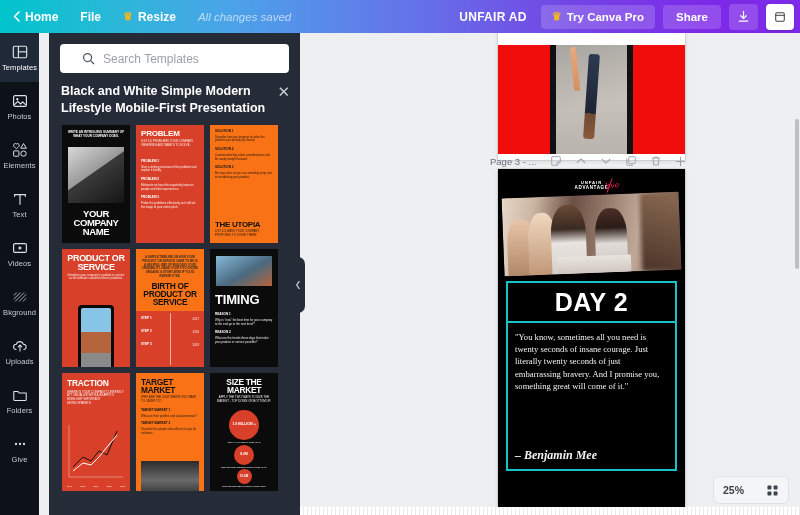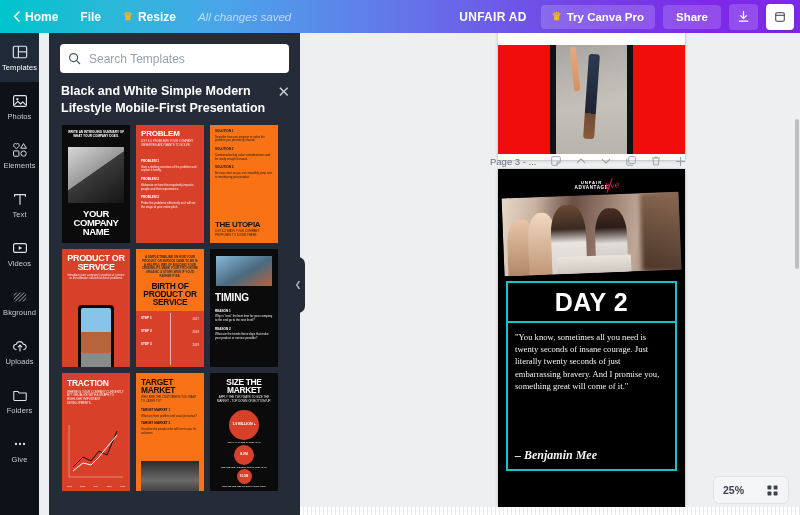--- a/index.html
+++ b/index.html
@@ -61,21 +61,21 @@
   .rail-ico { color:#dfe3e8; display:block; }
 
   
   #panel {
     position:absolute; left:49px; top:33px; width:251px; height:482px;
     background:#252c38; z-index:25; overflow:hidden;
   }
   #searchwrap { padding: 11px 11px 0 11px; }
   #searchbox {
     background:#fff; border-radius:4px; height:29px; display:flex; align-items:center;
-    padding: 0 8px; gap:8px; cursor:text;
+    padding: 0 22px; gap:8px; cursor:text;
   }
   #searchbox input {
     border:none; outline:none; flex:1; font-size:12px; color:#22272e;
     font-family:"Liberation Sans", sans-serif; background:transparent;
   }
   #searchbox input::placeholder { color:#9aa1ab; }
   #ptitle {
     display:flex; align-items:flex-start; padding: 10px 10px 0 12px; gap:6px;
   }
   #ptitle h2 {
@@ -462,21 +462,21 @@
               <span class="th-sub">2019</span>
             </div>
           </div>
         </div>
       </div>
 
       <div class="thumb t-blk">
         <div style="height:100%;">
           <div style="margin:7px 6px 0 6px;height:30px;background:linear-gradient(150deg,#87b8d8,#4a6a80 55%,#b5643c);"></div>
           <div style="padding:6px 5px 0 5px;">
-            <div style="font-weight:bold;font-size:10px;letter-spacing:-.2px;">TIMING</div>
+            <div style="font-weight:bold;font-size:13px;letter-spacing:-.2px;">TIMING</div>
             <div style="margin-top:5px;">
               <div class="th-cap">REASON 1</div>
               <div class="th-sub">Why is "now" the best time for your company to the end go to the next level?</div>
             </div>
             <div style="margin-top:5px;">
               <div class="th-cap">REASON 2</div>
               <div class="th-sub">What are the trends these days that make your product or service possible?</div>
             </div>
           </div>
         </div>

